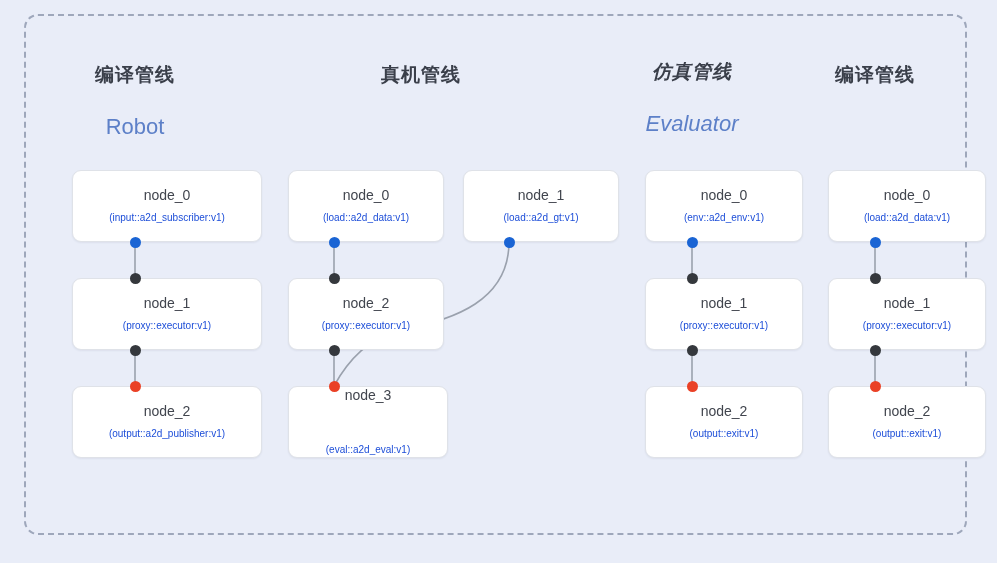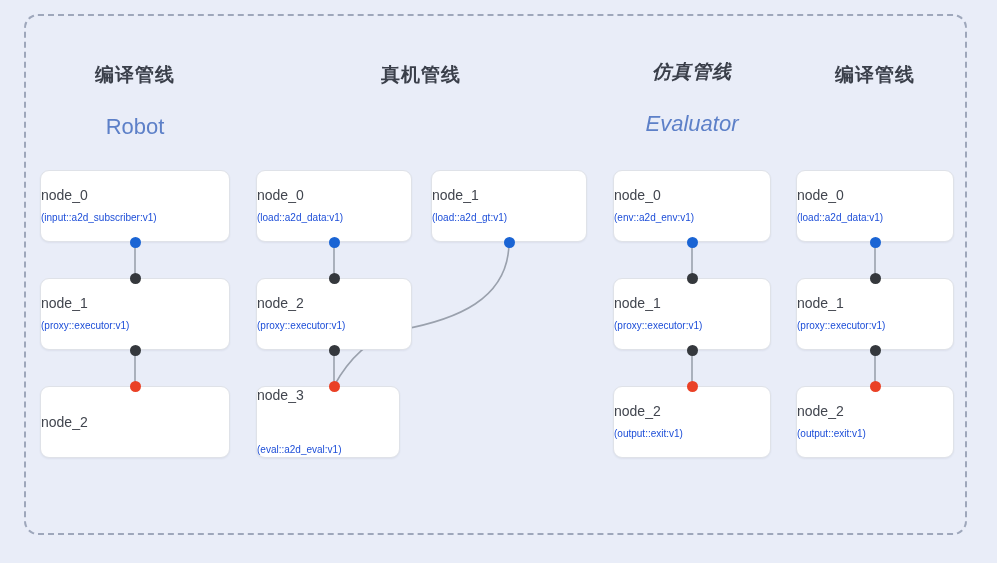--- a/index.html
+++ b/index.html
@@ -70,22 +70,24 @@
   
   .node {
     position: absolute;
     box-sizing: border-box;
     background: #ffffff;
     border: 1px solid #dfe2e8;
     border-radius: 9px;
     box-shadow: 0 1px 2px rgba(40,50,80,0.07);
     display: flex;
     flex-direction: column;
+    align-items: center;
     justify-content: center;
     z-index: 3;
+    margin-left: 32px;
   }
   .node .nid {
     font-size: 14px;
     color: #41454e;
     line-height: 20px;
     white-space: nowrap;
   }
   .node .nspec {
     font-size: 10px;
     color: #1d4ed8;
@@ -158,35 +160,36 @@
   <div class="node" style="left:40px; top:170px; width:190px; height:72px;">
     <div class="nid">node_0</div>
     <div class="nspec">(input::a2d_subscriber:v1)</div>
   </div>
   <div class="node" style="left:40px; top:278px; width:190px; height:72px;">
     <div class="nid">node_1</div>
     <div class="nspec">(proxy::executor:v1)</div>
   </div>
   <div class="node" style="left:40px; top:386px; width:190px; height:72px;">
     <div class="nid">node_2</div>
+    <div class="nspec">(output::a2d_publisher:v1)</div>
   </div>
 
   <div class="node" style="left:256px; top:170px; width:156px; height:72px;">
     <div class="nid">node_0</div>
     <div class="nspec">(load::a2d_data:v1)</div>
   </div>
   <div class="node" style="left:431px; top:170px; width:156px; height:72px;">
     <div class="nid">node_1</div>
     <div class="nspec">(load::a2d_gt:v1)</div>
   </div>
   <div class="node" style="left:256px; top:278px; width:156px; height:72px;">
     <div class="nid">node_2</div>
     <div class="nspec">(proxy::executor:v1)</div>
   </div>
-  <div class="node" style="left:256px; top:386px; width:144px; height:72px;gap:32px;">
+  <div class="node" style="left:256px; top:386px; width:160px; height:72px;gap:32px;">
     <div class="nid">node_3</div>
     <div class="nspec">(eval::a2d_eval:v1)</div>
   </div>
 
   <div class="node" style="left:613px; top:170px; width:158px; height:72px;">
     <div class="nid">node_0</div>
     <div class="nspec">(env::a2d_env:v1)</div>
   </div>
   <div class="node" style="left:613px; top:278px; width:158px; height:72px;">
     <div class="nid">node_1</div>

